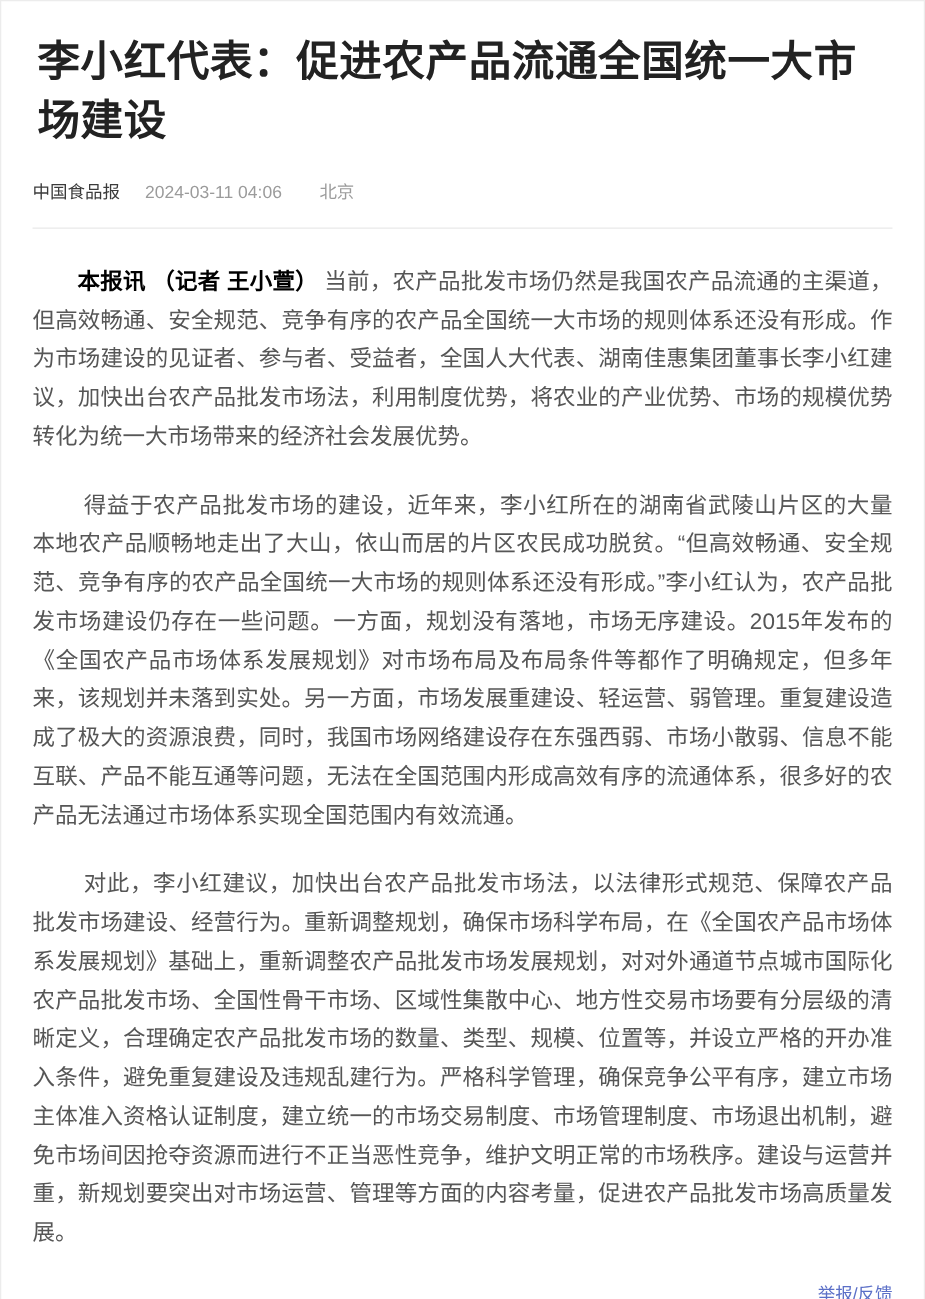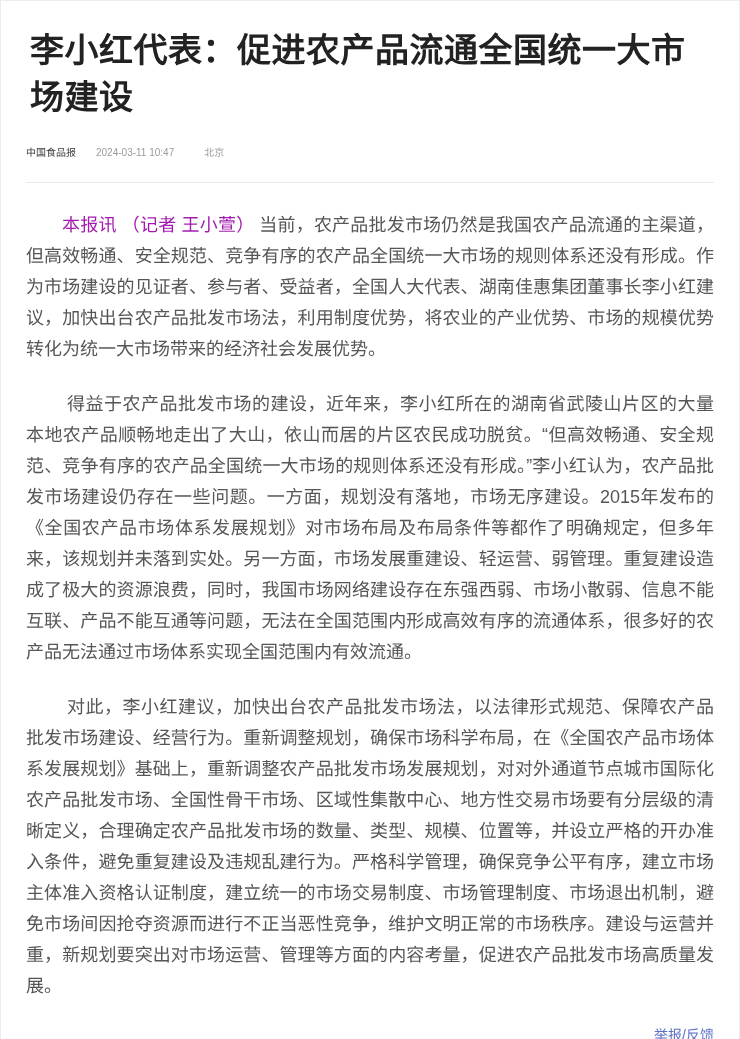--- a/index.html
+++ b/index.html
@@ -20,21 +20,21 @@
     margin: 4px;
     padding-top: 22px;
     font-size: 34px;
     line-height: 47px;
     font-weight: 700;
     color: #222222;
     letter-spacing: 0.5px;
   }
   .byline {
     margin-top: 24px;
-    font-size: 10px;
+    font-size: 14px;
     line-height: 16px;
     color: #999999;
     display: flex;
     align-items: center;
   }
   .byline .source {
     color: #3b3b3b;
     margin-right: 20px;
     text-decoration: none;
     cursor: pointer;
@@ -51,22 +51,22 @@
   }
   .article-body p {
     margin: 0 0 24px 0;
     font-size: 18px;
     line-height: 31px;
     color: #565656;
     text-align: justify;
     text-indent: 2em;
   }
   .article-body p .lead {
-    font-weight: 400;
-    color: #a21caf;
+    font-weight: 700;
+    color: #000000;
     margin-right: 5px;
   }
   .footer-row {
     display: flex;
     justify-content: flex-end;
     margin-top: 0;
   }
   .report-link {
     font-size: 14px;
     line-height: 18px;
@@ -77,21 +77,21 @@
 </style>
 </head>
 <body>
 
 <div class="page">
 
   <h1 class="article-title">李小红代表：促进农产品流通全国统一大市场建设</h1>
 
   <div class="byline">
     <a class="source">中国食品报</a>
-    <span class="datetime">2024-03-11 10:47</span>
+    <span class="datetime">2024-03-11 04:06</span>
     <span class="location">北京</span>
   </div>
 
   <hr class="divider">
 
   <div class="article-body">
 
     <p>
       <span class="lead">本报讯 （记者 王小萱）</span><span>当前，农产品批发市场仍然是我国农产品流通的主渠道，但高效畅通、安全规范、竞争有序的农产品全国统一大市场的规则体系还没有形成。作为市场建设的见证者、参与者、受益者，全国人大代表、湖南佳惠集团董事长李小红建议，加快出台农产品批发市场法，利用制度优势，将农业的产业优势、市场的规模优势转化为统一大市场带来的经济社会发展优势。</span>
     </p>

